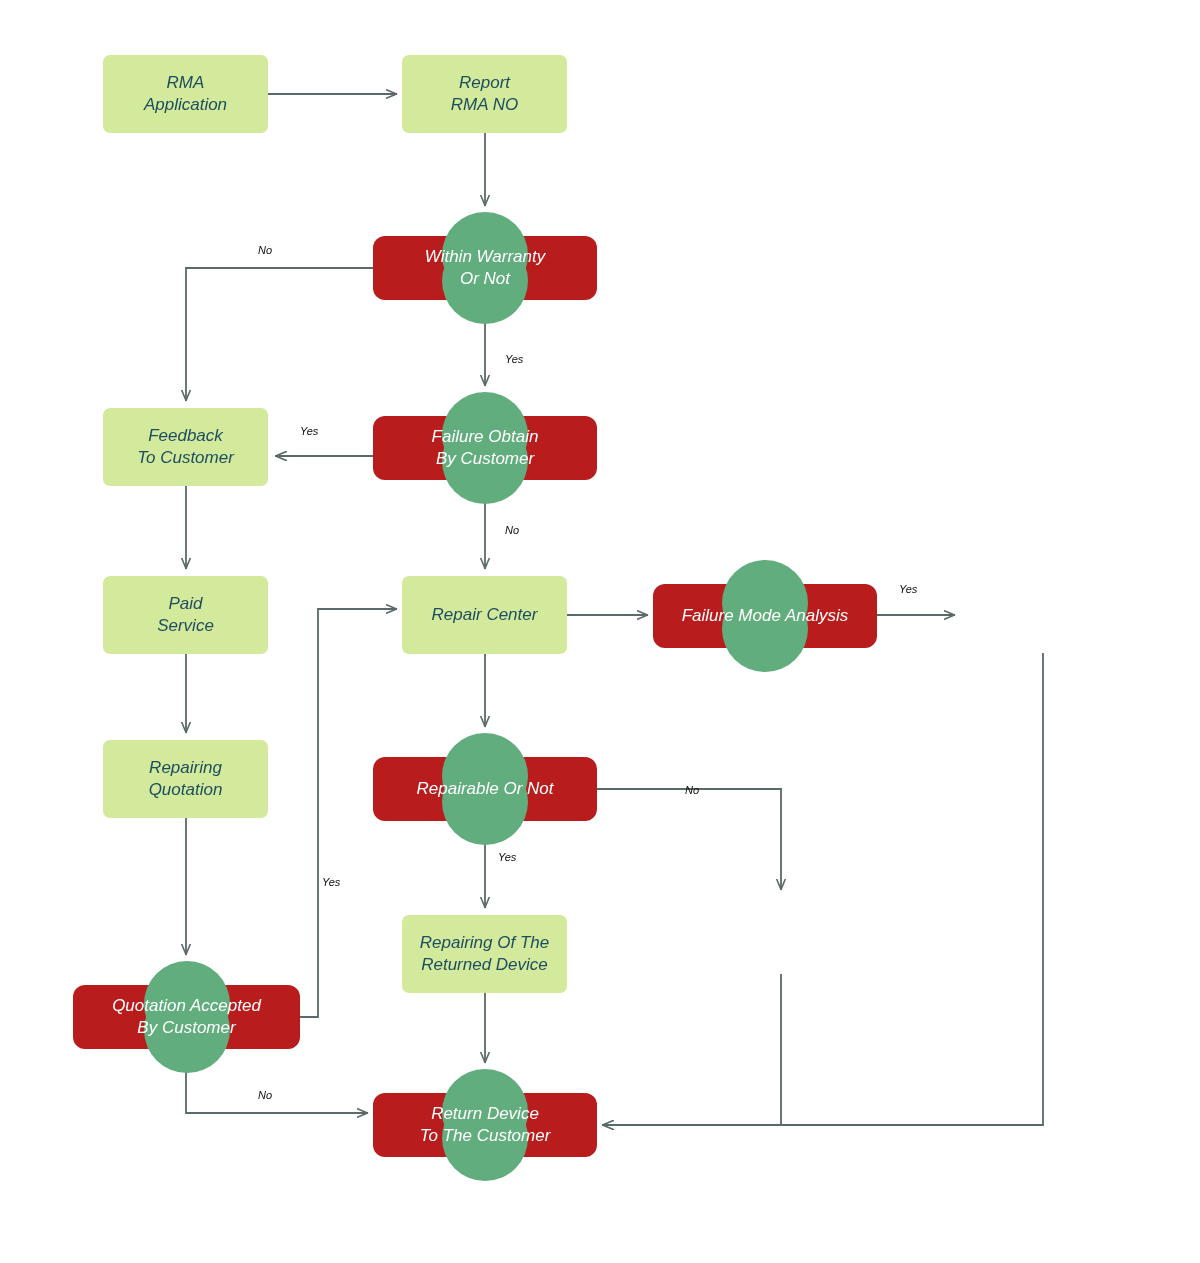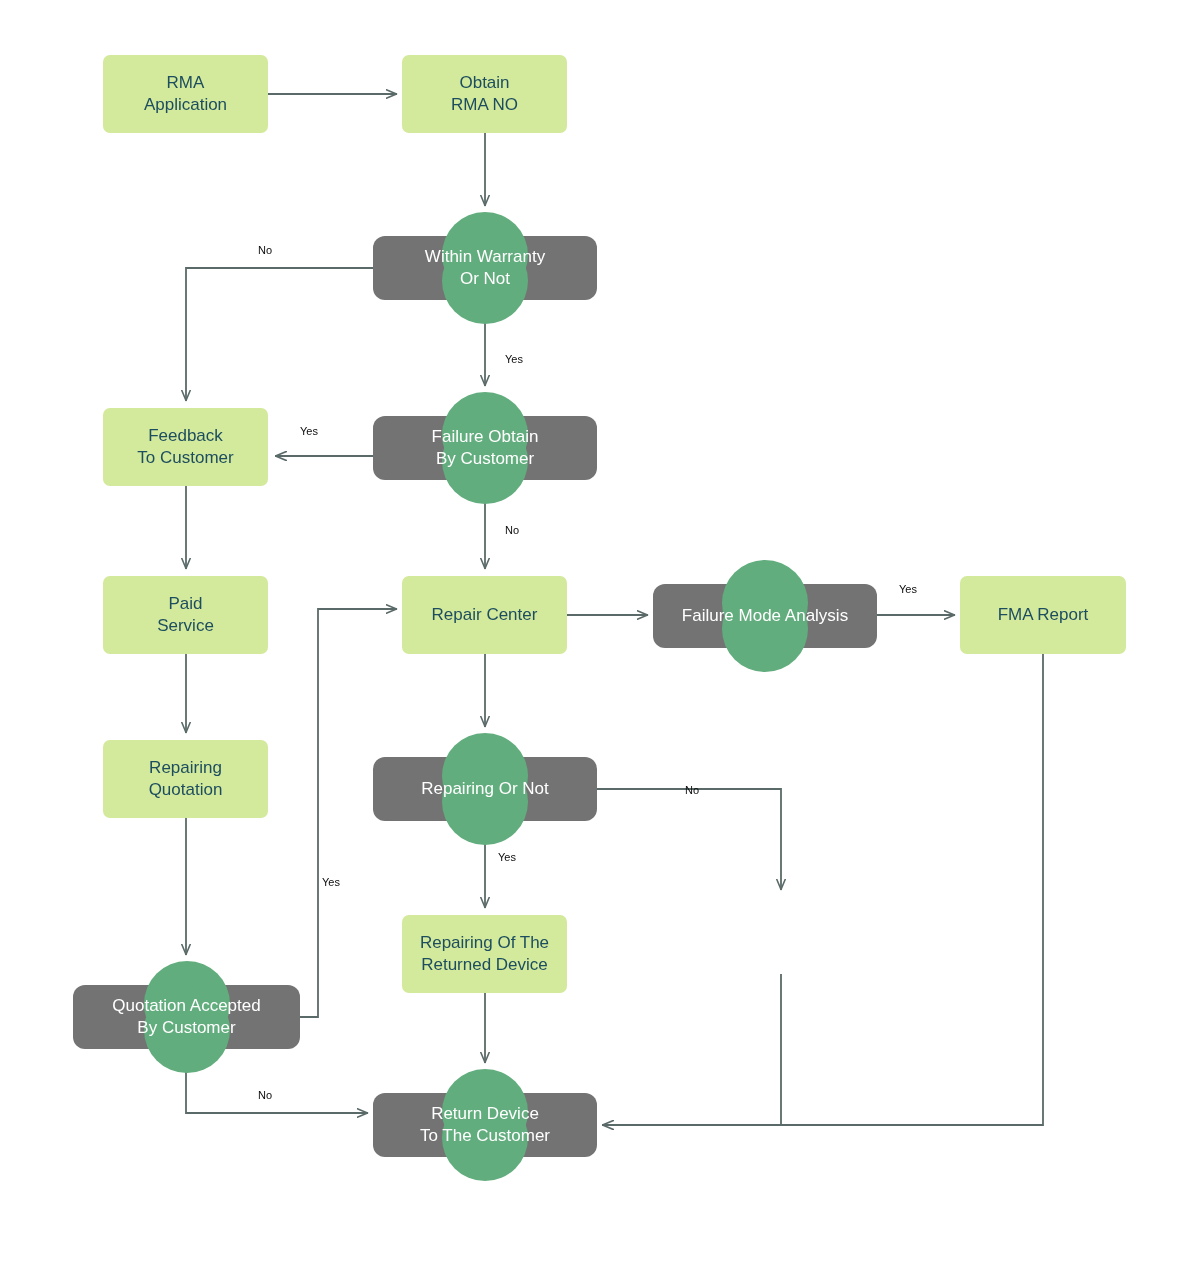--- a/index.html
+++ b/index.html
@@ -10,20 +10,21 @@
   }
   body {
     font-family: "Liberation Sans", "DejaVu Sans", sans-serif;
   }
   #canvas {
     position: relative;
     width: 1200px;
     height: 1263px;
     background: #ffffff;
     overflow: hidden;
+    font-style: italic;
   }
   #wires {
     position: absolute;
     left: 0; top: 0;
     width: 1200px;
     height: 1263px;
     pointer-events: none;
   }
   .node {
     position: absolute;
@@ -42,21 +43,21 @@
   }
   
   .node.process {
     background: #d3e99c;
     border-radius: 7px;
     color: #1d4e5f;
     font-size: 17px;
   }
   
   .node.decision {
-    background: #737373;
+    background: #b91c1c;
     border-radius: 12px;
     color: #ffffff;
     font-size: 17px;
   }
   .node.decision::before,
   .node.decision::after {
     content: "";
     position: absolute;
     left: 50%;
     width: 86px;
@@ -129,21 +130,21 @@
       <path d="M1043,654 L1043,1125 L603,1125"></path>
     </g>
   </svg>
 
   <div class="node process" style="left:103px; top:55px; width:165px; height:78px;">
     <span class="label">RMA
 Application</span>
   </div>
 
   <div class="node process" style="left:402px; top:55px; width:165px; height:78px;">
-    <span class="label">Obtain
+    <span class="label">Report
 RMA NO</span>
   </div>
 
   <div class="node decision" style="left:373px; top:236px; width:224px; height:64px;">
     <span class="label">Within Warranty
 Or Not</span>
   </div>
 
   <div class="node process" style="left:103px; top:408px; width:165px; height:78px;">
     <span class="label">Feedback
@@ -161,31 +162,28 @@
   </div>
 
   <div class="node process" style="left:402px; top:576px; width:165px; height:78px;">
     <span class="label">Repair Center</span>
   </div>
 
   <div class="node decision" style="left:653px; top:584px; width:224px; height:64px;">
     <span class="label">Failure Mode  Analysis</span>
   </div>
 
-  <div class="node process" style="left:960px; top:576px; width:166px; height:78px;">
-    <span class="label">FMA Report</span>
-  </div>
 
   <div class="node process" style="left:103px; top:740px; width:165px; height:78px;">
     <span class="label">Repairing
 Quotation</span>
   </div>
 
   <div class="node decision" style="left:373px; top:757px; width:224px; height:64px;">
-    <span class="label">Repairing Or Not</span>
+    <span class="label">Repairable Or Not</span>
   </div>
 
 
   <div class="node process" style="left:402px; top:915px; width:165px; height:78px;">
     <span class="label">Repairing Of The
 Returned Device</span>
   </div>
 
   <div class="node decision" style="left:73px; top:985px; width:227px; height:64px;">
     <span class="label">Quotation Accepted

